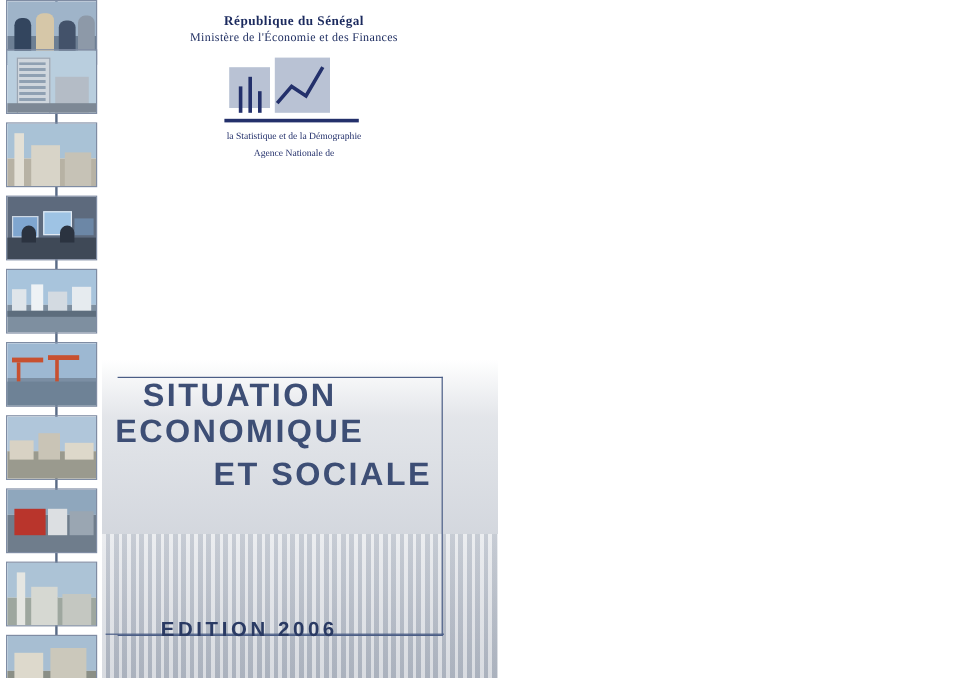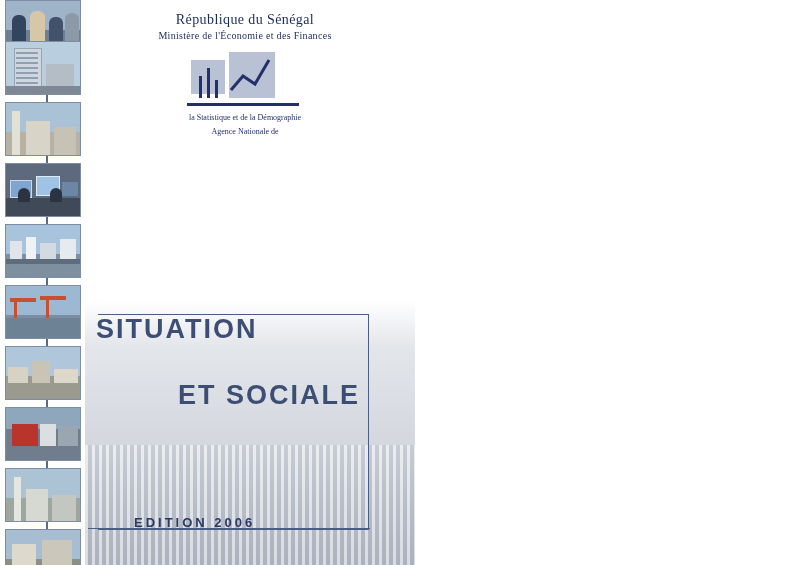--- a/index.html
+++ b/index.html
@@ -85,24 +85,25 @@
   
   .logo-block {
     position: absolute;
     left: 130px;
     top: 12px;
     width: 230px;
     text-align: center;
     color: #1b2a5e;
   }
   .rep {
-    font-size: 14px;
+    font-size: 11px;
     letter-spacing: 0.4px;
     color: #1b2a5e;
     font-family: "Liberation Serif", serif;
+    font-weight: bold;
   }
   .min {
     font-size: 10px;
     letter-spacing: 0.3px;
     margin-top: 2px;
     color: #1b2a5e;
     font-family: "Liberation Serif", serif;
   }
   .mark {
     position: relative;
@@ -172,21 +173,21 @@
     font-size: 27px;
     white-space: nowrap;
   }
   .t1 { left: 8px; top: 14px; }
   .t1 .ln2 { display:block; }
   .t2 { left: 90px; top: 80px; }
   .edition {
     position: absolute;
     left: 46px;
     top: 215px;
-    font-size: 13px;
+    font-size: 17px;
     font-weight: bold;
     letter-spacing: 3px;
     color: #2a3a63;
     font-family: "Liberation Sans", sans-serif;
   }
   .rule-bottom {
     position: absolute;
     left: 0;
     top: 228px;
     width: 282px;
@@ -311,20 +312,21 @@
 
       <div class="agence" style="margin-top:0">la Statistique et de la Démographie</div>
       <div class="agence">Agence Nationale de</div>
     </div>
 
     <div class="title-wrap">
       <div class="frame"></div>
 
       <div class="t1">
         <span>SITUATION</span>
+        <span class="ln2">ECONOMIQUE</span>
       </div>
 
       <div class="t2">
         <span>ET SOCIALE</span>
       </div>
 
       <div class="rule-bottom"></div>
       <div class="edition">EDITION 2006</div>
     </div>
 

